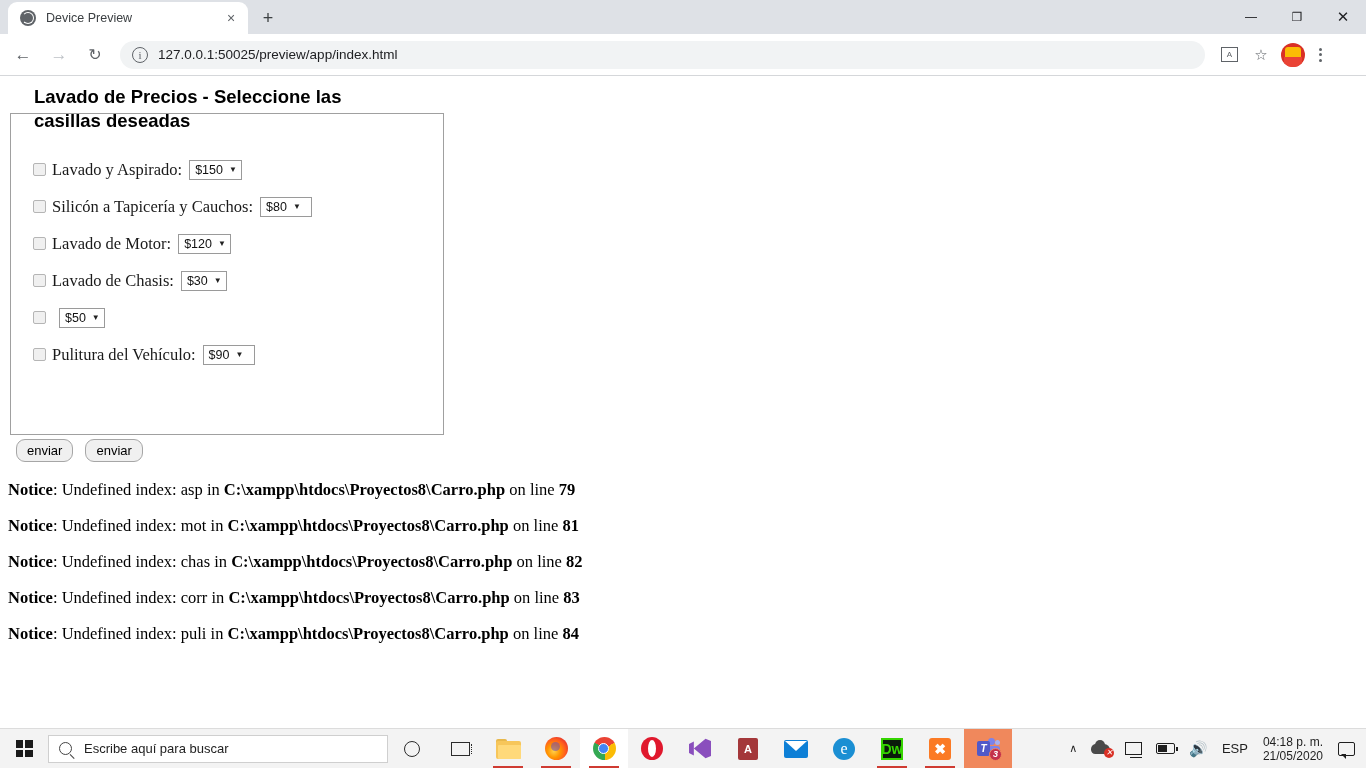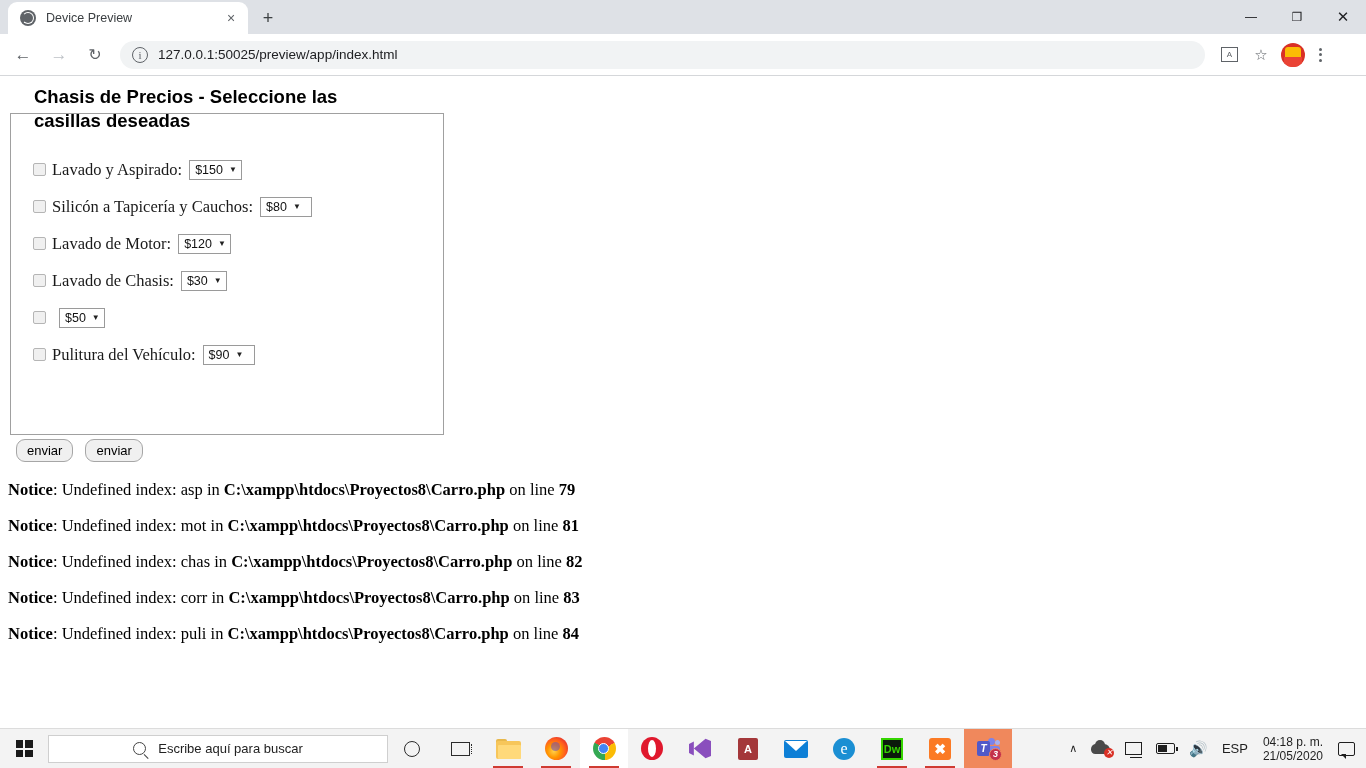--- a/index.html
+++ b/index.html
@@ -302,21 +302,20 @@
   }
   .winlogo i { background: #1a1a1a; display: block; }
   .searchbox {
     width: 340px; height: 28px;
     background: #ffffff;
     border: 1px solid #cfcfcf;
     display: flex;
     align-items: center;
     padding: 0 10px;
     flex: 0 0 auto;
-    justify-content: center;
   }
   .search-ic {
     width: 13px; height: 13px;
     border: 1.4px solid #444;
     border-radius: 50%;
     position: relative;
     flex: 0 0 auto;
   }
   .search-ic::after {
     content: "";
@@ -445,21 +444,21 @@
     width: 22px; height: 22px; border-radius: 50%;
     background: #1b8fd3;
     color: #fff; font-size: 16px;
     display: flex; align-items: center; justify-content: center;
     font-family: "Liberation Serif", serif;
   }
   
   .ic-dw {
     width: 22px; height: 22px;
     background: #0b1a0b; border: 2px solid #35d400;
-    color: #35d400; font-size: 11px; font-weight: bold;
+    color: #35d400; font-size: 14px; font-weight: bold;
     display: flex; align-items: center; justify-content: center;
     font-family: "Liberation Sans", sans-serif;
   }
   
   .ic-xampp {
     width: 22px; height: 22px;
     background: #fb7a24; border-radius: 3px;
     display: flex; align-items: center; justify-content: center;
     color: #ffffff; font-size: 14px; font-weight: bold;
     font-family: "Liberation Sans", sans-serif;
@@ -633,21 +632,21 @@
     <div class="menu-dots">
         <i></i>
         <i></i>
         <i></i>
       </div>
   </div>
 
   <div class="viewport">
     <div class="page">
 
-      <div class="legend-title">Chasis de Precios - Seleccione las casillas deseadas</div>
+      <div class="legend-title">Lavado de Precios - Seleccione las casillas deseadas</div>
 
       <fieldset class="pricebox">
 
         <div class="row">
           <span class="cb"></span>
           <span class="row-label">Lavado y Aspirado:</span>
           <span class="sel w-md">
             <span>$150</span>
             <span class="arrow">▼</span>
           </span>

